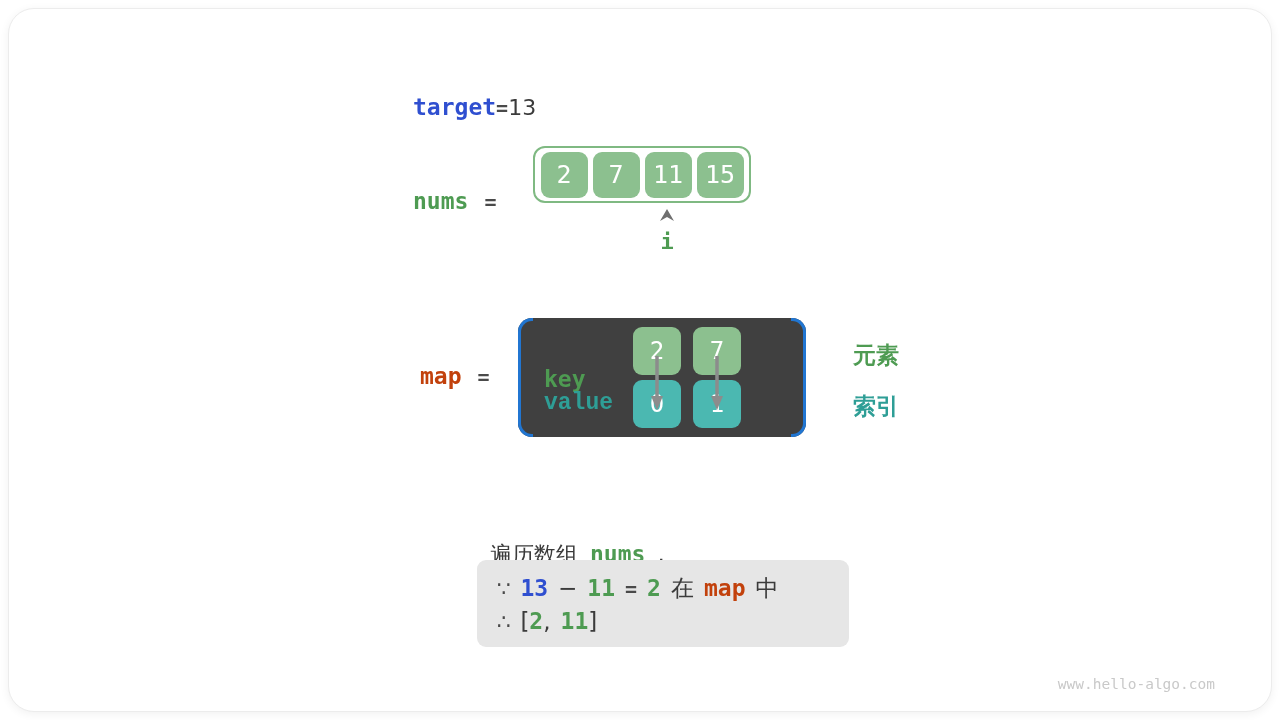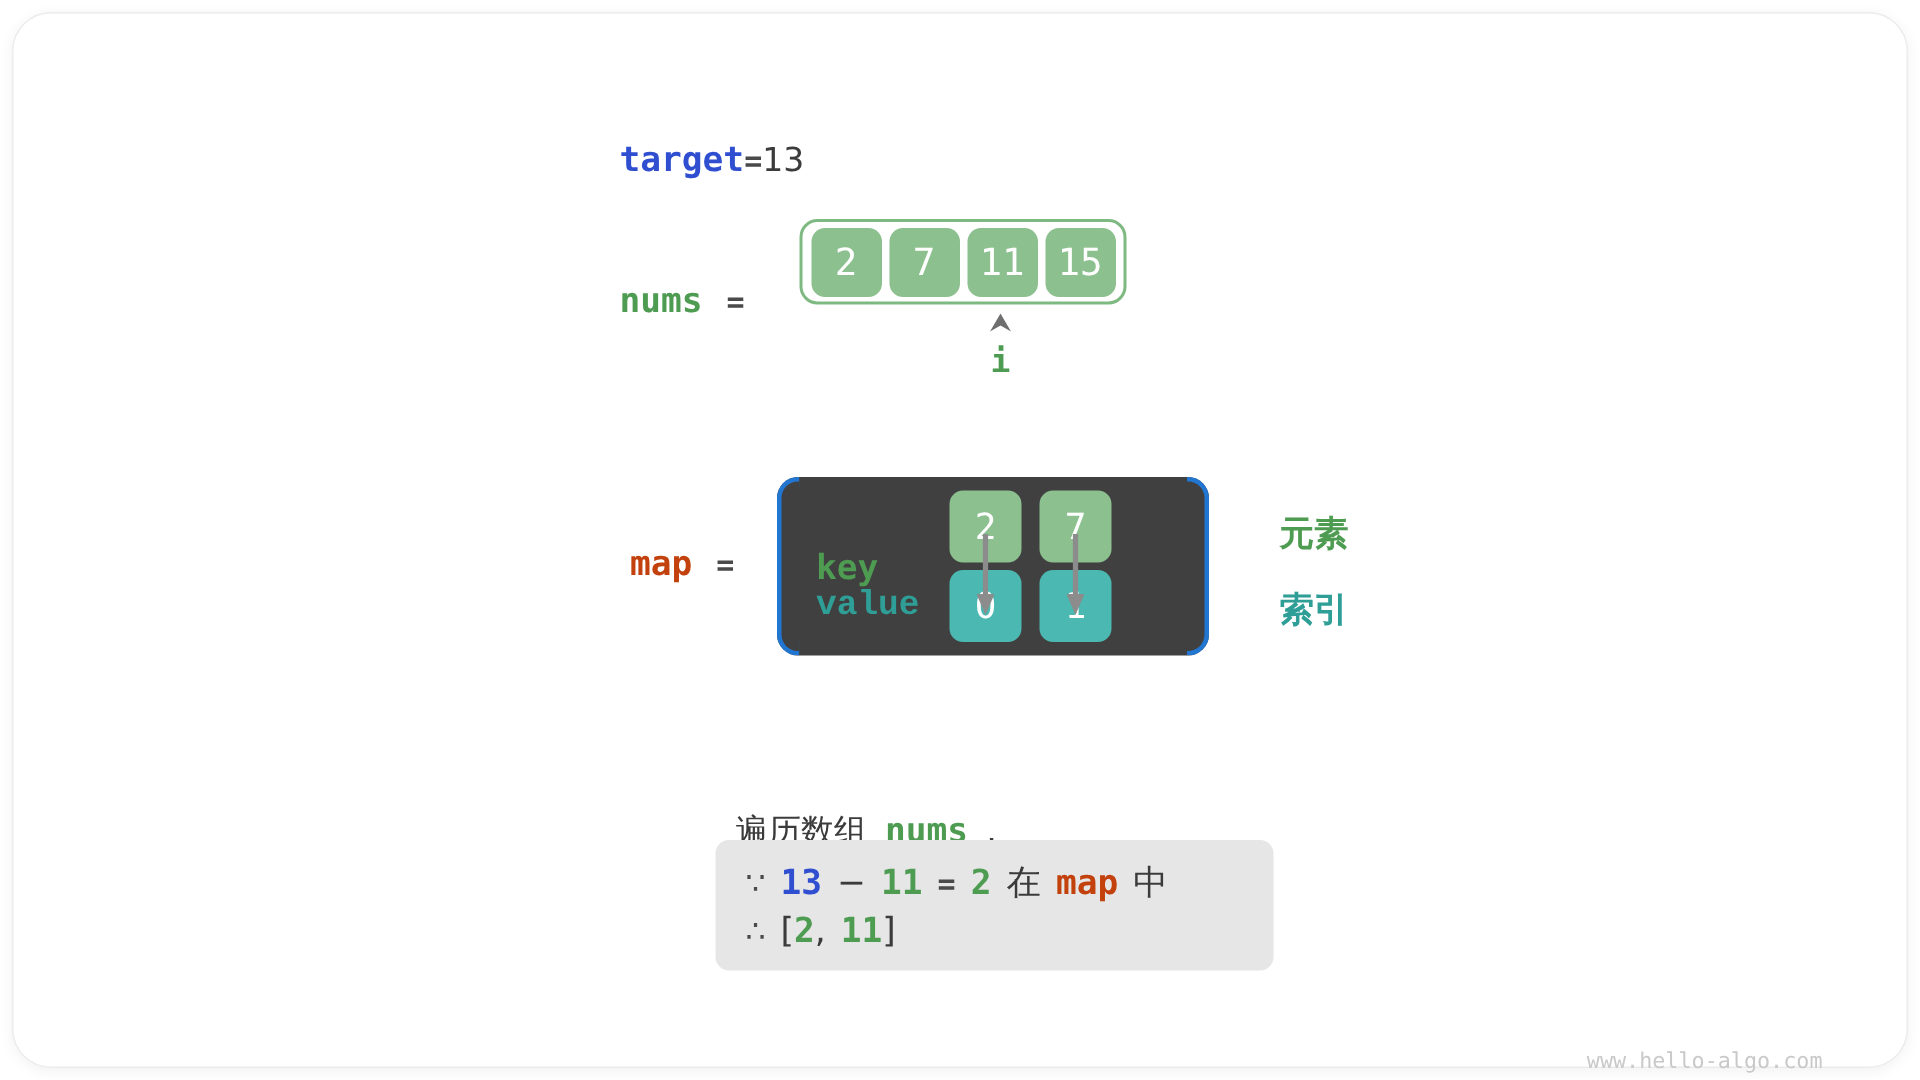--- a/index.html
+++ b/index.html
@@ -87,21 +87,21 @@
   .c-line .eq { font-size: 20px; }
   .c-sym { color: #4a4a4a; font-size: 21px; }
   .c-num-blue  { font-family: "DejaVu Sans Mono", "Liberation Mono", monospace; font-weight: bold; color: #2F4FD0; font-size: 23px; }
   .c-num-green { font-family: "DejaVu Sans Mono", "Liberation Mono", monospace; font-weight: bold; color: #4E9B52; font-size: 23px; }
   .c-dark { color: #3b3b3b; }
   .tight { gap: 0; }
 
   .watermark {
     right: 65px; top: 676px;
     font-family: "DejaVu Sans Mono", "Liberation Mono", monospace;
-    font-size: 14.5px; color: #C9C9C9; margin-top: 24px;
+    font-size: 14.5px; color: #C9C9C9;
   }
 </style>
 </head>
 <body>
 
 <div class="card"></div>
 
 <div class="abs flexrow" style="left:413px; top:94px; gap:0;">
   <span class="kw-blue">target</span>
   <span class="eq">=</span>

